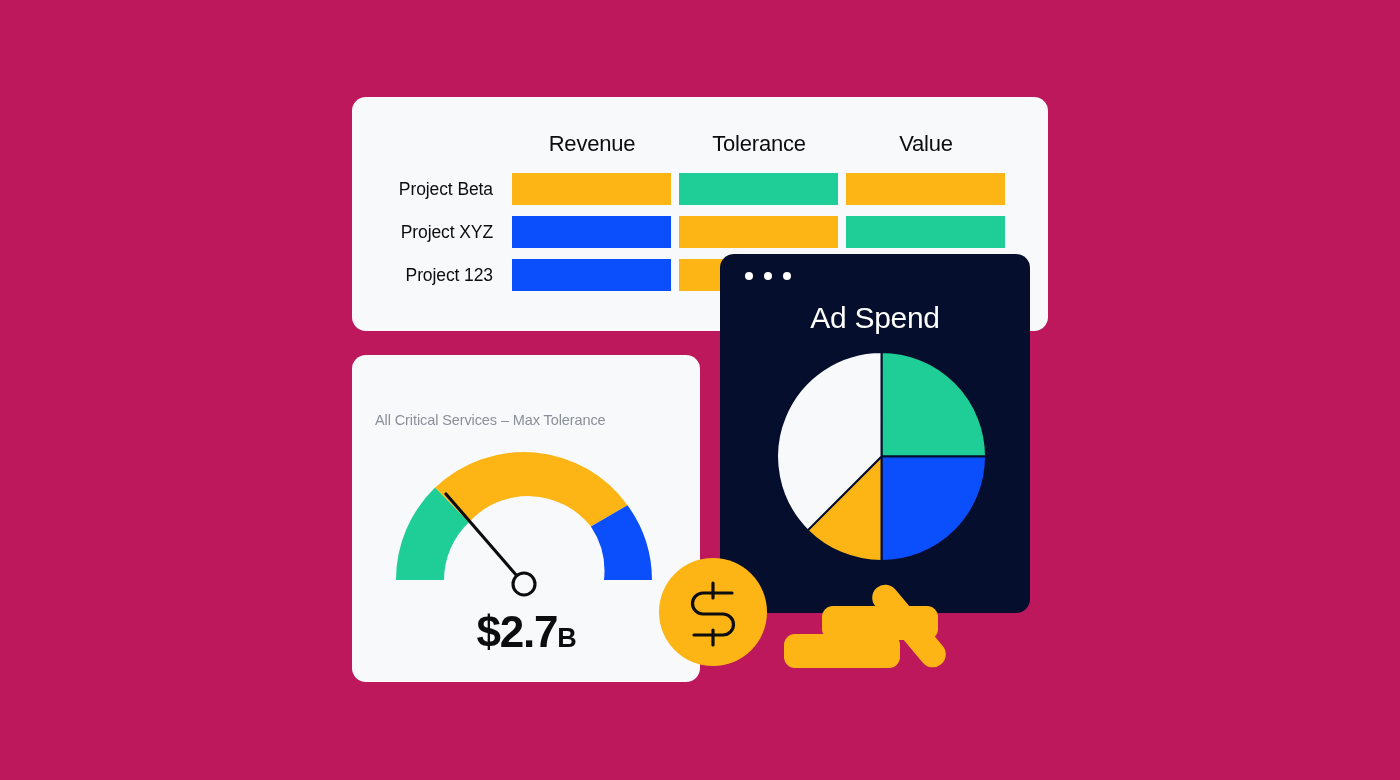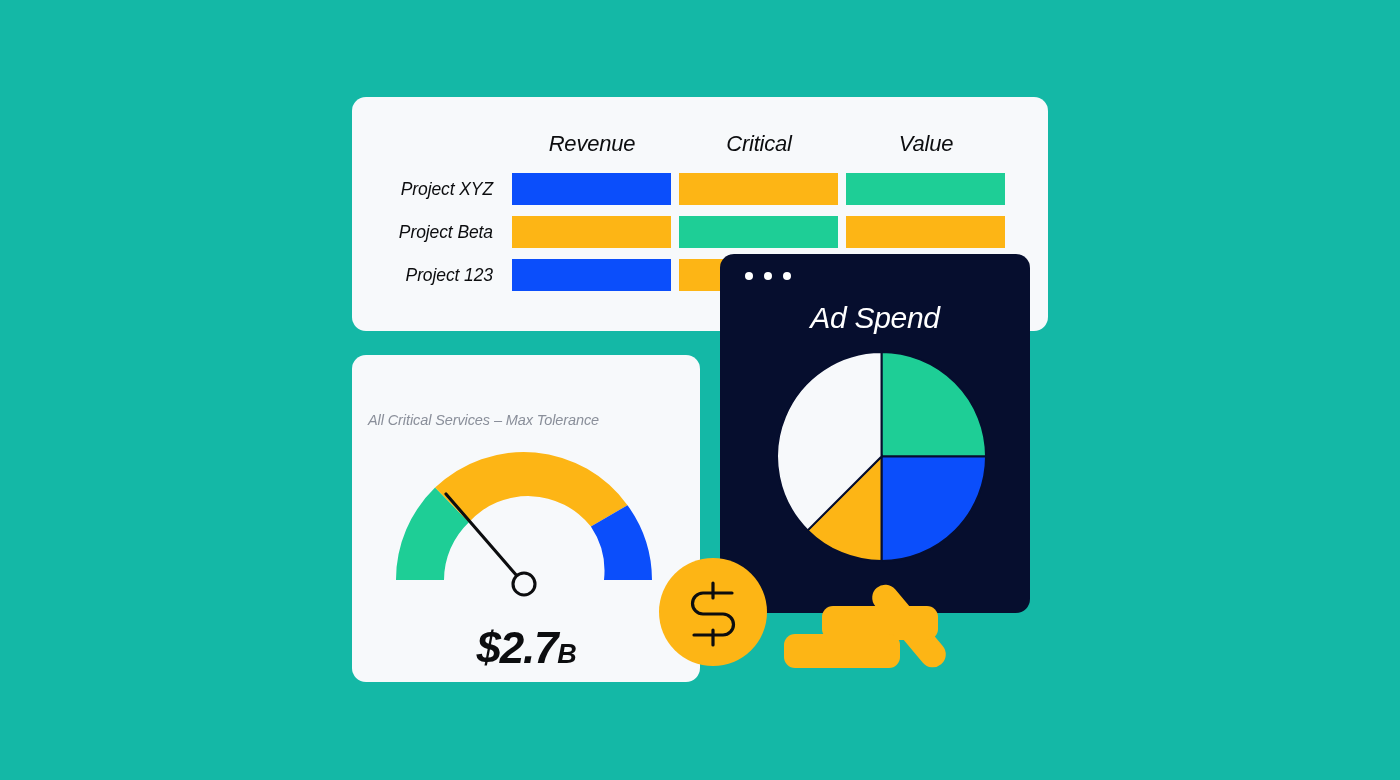--- a/index.html
+++ b/index.html
@@ -4,22 +4,21 @@
 <style>
   * { margin:0; padding:0; box-sizing:border-box; }
   html, body {
     width:1400px; height:780px;
     overflow:hidden;
     font-family:"Liberation Sans", sans-serif;
   }
   #stage {
     position:relative;
     width:1400px; height:780px;
-    background:#14b8a6;
-    font-style:italic;
+    background:#be185d;
   }
 
   
   .card {
     position:absolute;
     background:#F7F9FB;
     border-radius:14px;
   }
 
   
@@ -71,33 +70,33 @@
   .bar.b2 { left:494px; }
 
   
   #gauge-card { left:352px; top:355px; width:348px; height:327px; }
   #gauge-title {
     position:absolute; left:27px; top:29px;
     font-size:19px; color:#0C0D0F;
     letter-spacing:-0.1px; white-space:nowrap;
   }
   #gauge-sub {
-    position:absolute; left:16px; top:57px;
+    position:absolute; left:23px; top:57px;
     font-size:14.5px; color:#8A8F9A;
     letter-spacing:-0.1px; white-space:nowrap;
   }
   #gauge-svg-wrap {
     position:absolute; left:22px; top:95px;
     width:300px; height:160px;
   }
   #gauge-value {
     position:absolute; left:0; top:252px;
     width:348px; text-align:center;
     font-size:44px; font-weight:bold;
-    color:#0C0D0F; letter-spacing:-1.2px;margin-top:16px;
+    color:#0C0D0F; letter-spacing:-1.2px;
   }
   #gauge-value .suffix { font-size:27px; }
 
   
   #ad-card {
     position:absolute;
     left:720px; top:254px;
     width:310px; height:359px;
     background:#060E2E;
     border-radius:14px;
@@ -136,38 +135,38 @@
 </style>
 </head>
 <body>
 
 <div id="stage">
 
   <div class="card" id="bars-card">
 
     <div class="col-headers">
       <div class="col-header c0">Revenue</div>
-      <div class="col-header c1">Critical</div>
+      <div class="col-header c1">Tolerance</div>
       <div class="col-header c2">Value</div>
     </div>
 
     <div class="bar-rows">
+
+      <div class="bar-row">
+        <div class="row-label">Project Beta</div>
+        <div class="bar b0" style="background: rgb(253, 181, 21);"></div>
+        <div class="bar b1" style="background: rgb(30, 206, 150);"></div>
+        <div class="bar b2" style="background: rgb(253, 181, 21);"></div>
+      </div>
 
       <div class="bar-row">
         <div class="row-label">Project XYZ</div>
         <div class="bar b0" style="background: rgb(11, 78, 251);"></div>
         <div class="bar b1" style="background: rgb(253, 181, 21);"></div>
         <div class="bar b2" style="background: rgb(30, 206, 150);"></div>
-      </div>
-
-      <div class="bar-row">
-        <div class="row-label">Project Beta</div>
-        <div class="bar b0" style="background: rgb(253, 181, 21);"></div>
-        <div class="bar b1" style="background: rgb(30, 206, 150);"></div>
-        <div class="bar b2" style="background: rgb(253, 181, 21);"></div>
       </div>
 
       <div class="bar-row">
         <div class="row-label">Project 123</div>
         <div class="bar b0" style="background: rgb(11, 78, 251);"></div>
         <div class="bar b1" style="background: rgb(253, 181, 21);"></div>
         <div class="bar b2" style="background: rgb(30, 206, 150);"></div>
       </div>
 
     </div>

